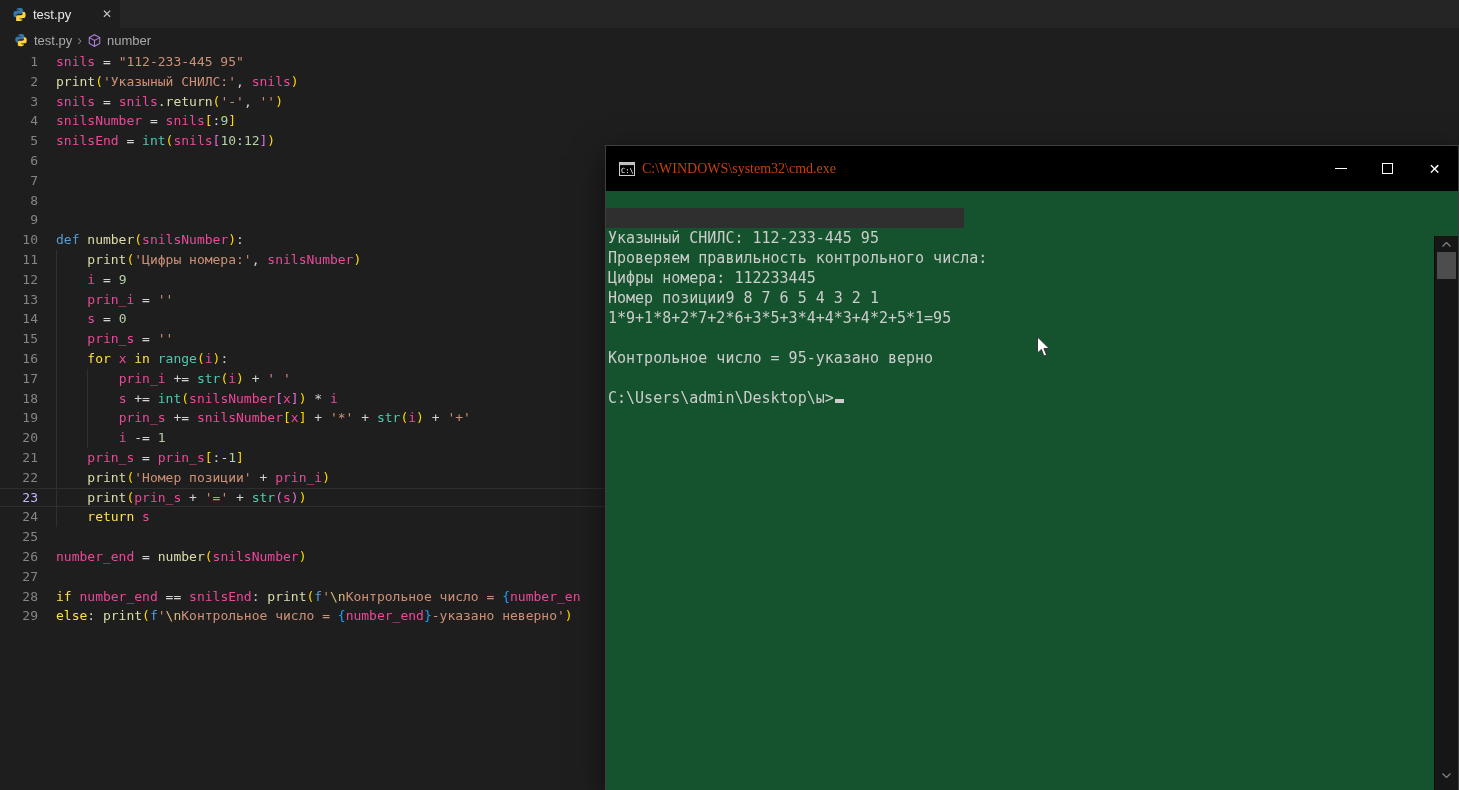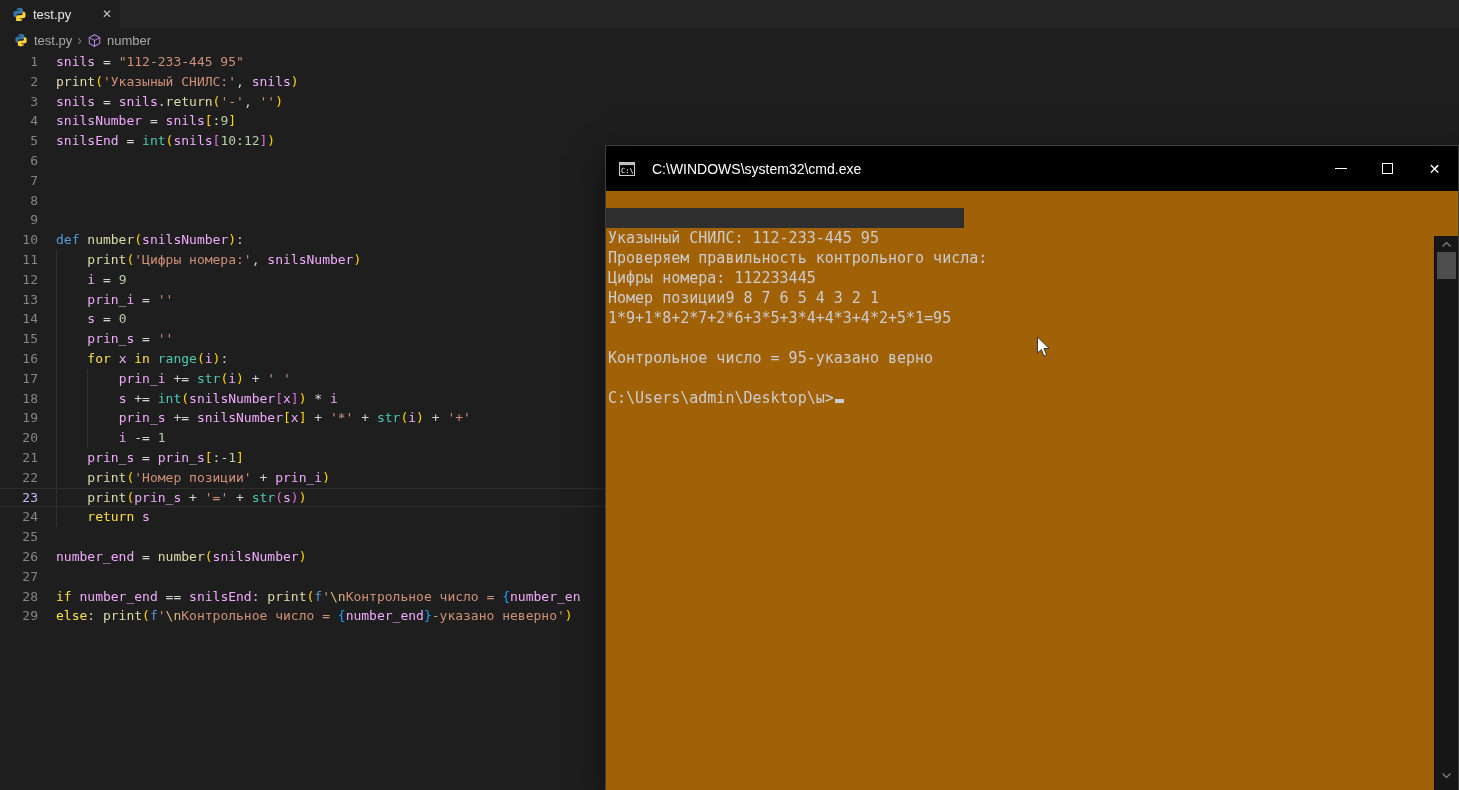--- a/index.html
+++ b/index.html
@@ -24,43 +24,43 @@
   .crumb-sep{color:#7f7f7f;font-size:14px;line-height:1;}
   .icon16{width:15px;height:15px;display:inline-block;vertical-align:middle;}
   
   #editor{position:absolute;left:0;top:52px;width:100%;}
   .indent-guide{position:absolute;width:1px;background:#303031;}
   .code-line{display:flex;height:19.8px;line-height:19.8px;white-space:pre;font-size:13px;}
   .code-line .ln{width:38px;text-align:right;color:#858585;flex:0 0 38px;}
   .code-line .code{margin-left:18px;}
   .code-line.current{box-shadow:inset 0 1px 0 #2e2e2e, inset 0 -1px 0 #2e2e2e;}
   .code-line.current .ln{color:#c4b5fd;}
-  .tk-v{color:#f0abfc}.tk-s{color:#CE9178}.tk-n{color:#B5CEA8}.tk-k{color:#fde047}
+  .tk-v{color:#ec4899}.tk-s{color:#CE9178}.tk-n{color:#B5CEA8}.tk-k{color:#fde047}
   .tk-d{color:#569CD6}.tk-f{color:#DCDCAA}.tk-b{color:#4EC9B0}.tk-o{color:#D4D4D4}
   .tk-g{color:#FFD700}.tk-m{color:#DA70D6}.tk-u{color:#179FFF}.tk-e{color:#D7BA7D}.tk-t{color:#D4D4D4}
   
   #cmd{
     position:absolute;left:605px;top:145px;width:854px;height:645px;z-index:10;
     background:#0c0c0c;border:1px solid #3f3f3f;border-bottom:none;box-sizing:border-box;
     box-shadow:0 10px 30px rgba(0,0,0,.55);
   }
   #cmd-titlebar{
     position:absolute;left:0;top:0;width:100%;height:45px;background:#000;
     display:flex;align-items:center;box-sizing:border-box;padding-left:13px;
   }
   #cmd-title{
-    margin-left:18px;color:#ffffff;font-size:14px;flex:1;
-    font-family:Liberation Sans, sans-serif;
+    margin-left:8px;color:#c2410c;font-size:14px;flex:1;
+    font-family:Liberation Serif, serif;
   }
   .win-btn{width:47px;height:45px;display:flex;align-items:center;justify-content:center;}
   .glyph-min{width:12px;height:1px;background:#fff;}
   .glyph-max{width:11px;height:11px;border:1px solid #fff;box-sizing:border-box;}
   .glyph-close{color:#fff;font-size:14px;font-family:"DejaVu Sans",sans-serif;line-height:1;}
   #cmd-body{
-    position:absolute;left:0;top:45px;right:0;bottom:0;background:#a16207;
+    position:absolute;left:0;top:45px;right:0;bottom:0;background:#14532d;
     overflow:hidden;
   }
   #term-lines{position:absolute;left:2px;top:17px;right:24px;
     font-size:15px;color:#cccccc;white-space:pre;}
   .tline{height:20px;line-height:20px;}
   .selbar{display:inline-block;width:358px;height:20px;background:#2f2f2f;vertical-align:top;margin-left:-2px;}
   .term-cursor{display:inline-block;width:9px;height:4px;background:#cccccc;margin-left:1px;vertical-align:baseline;}
   
   #cmd-scrollbar{position:absolute;right:0;top:45px;bottom:0;width:23px;background:#161616;border-left:1px solid #0a0a0a;}
   .sb-arrow{position:absolute;left:0;width:23px;height:14px;display:flex;align-items:center;justify-content:center;}

